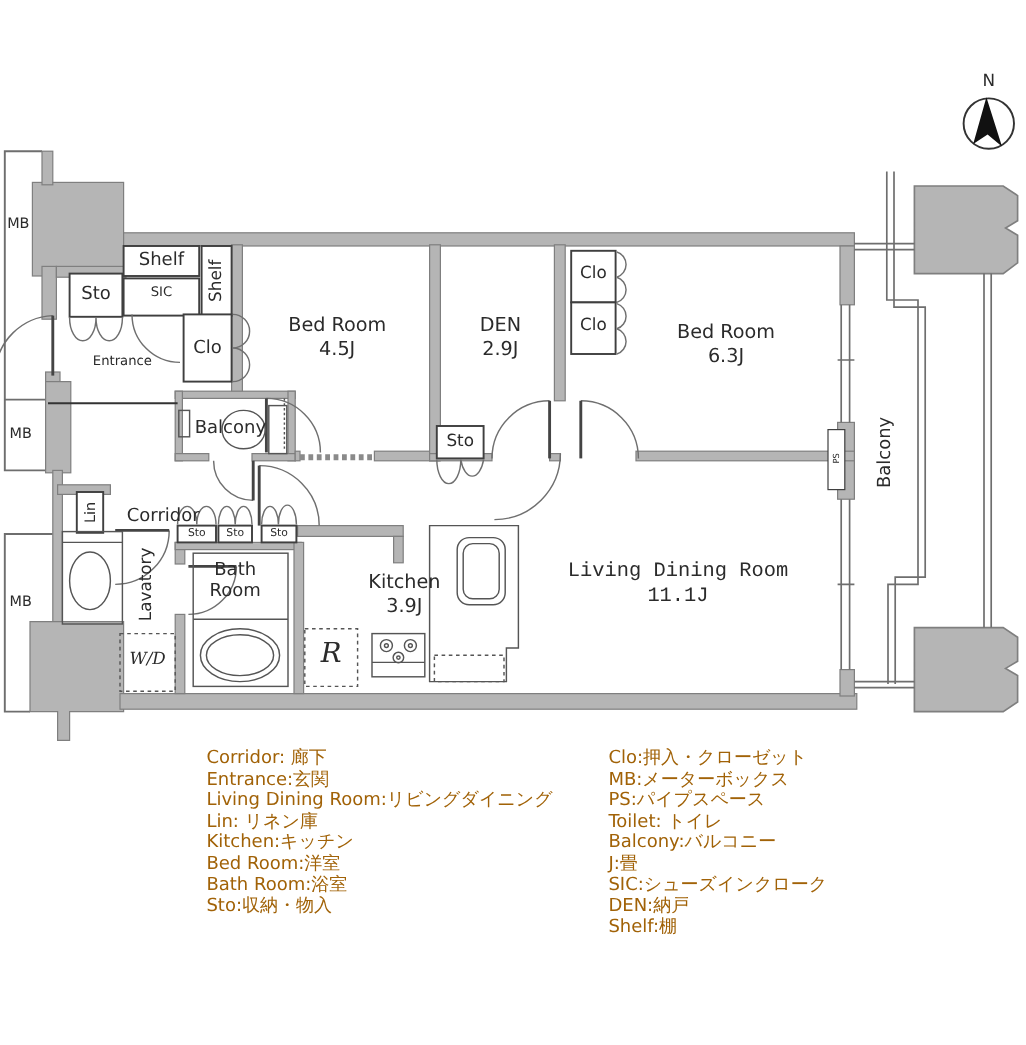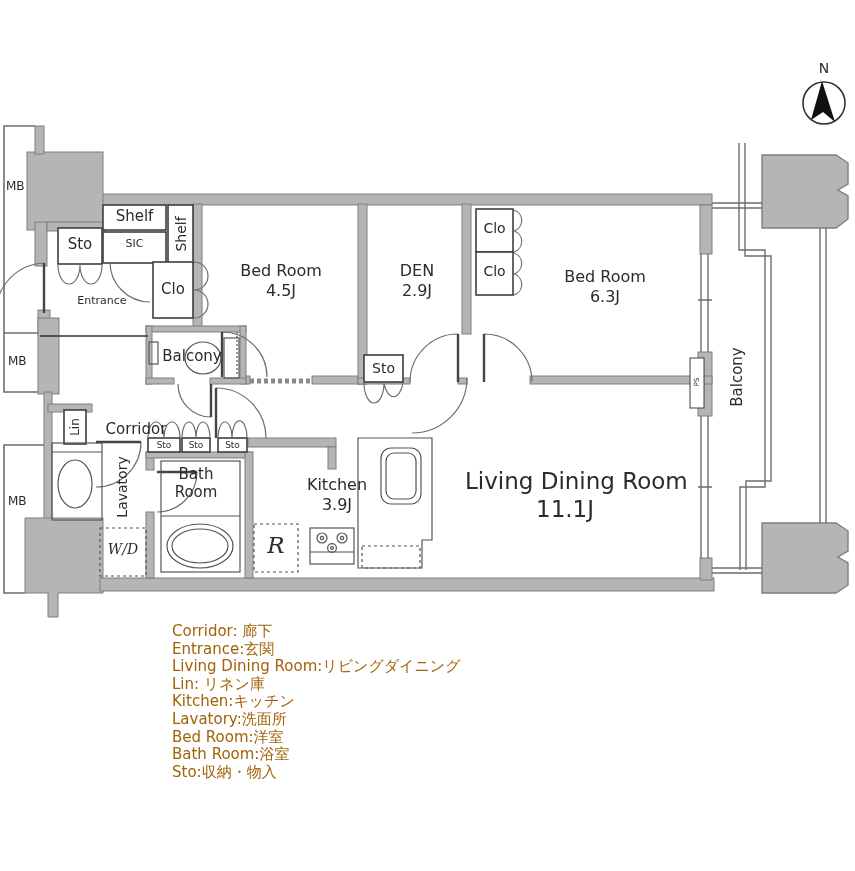--- a/index.html
+++ b/index.html
@@ -228,33 +228,43 @@
 
   <div class="lbl c" style="left:148px;top:440px;width:32px;font-size:9px;">Sto</div>
   <div class="lbl c" style="left:182px;top:440px;width:28px;font-size:9px;">Sto</div>
   <div class="lbl c" style="left:218px;top:440px;width:29px;font-size:9px;">Sto</div>
 
   <div class="lbl c two" style="left:287px;top:475px;width:100px;font-size:16px;">
     <div>Kitchen</div>
     <div>3.9J</div>
   </div>
 
-  <div class="lbl c two" style="left:465px;top:467px;width:200px;font-size:23px;">
+  <div class="lbl c two" style="left:465px;top:467px;width:200px;font-size:17px;font-family:Liberation Mono, monospace;">
     <div>Living Dining Room</div>
     <div>11.1J</div>
   </div>
 
   <div class="lbl rot" style="left:697px;top:368px;width:80px;font-size:15px;">Balcony</div>
   <div class="lbl rot" style="left:677px;top:378px;width:40px;font-size:7px;">PS</div>
 
   <div class="legend" style="left:172px;top:623px;">
     <div>Corridor: 廊下</div>
     <div>Entrance:玄関</div>
     <div>Living Dining Room:リビングダイニング</div>
     <div>Lin: リネン庫</div>
     <div>Kitchen:キッチン</div>
-    <div>Lavatory:洗面所</div>
     <div>Bed Room:洋室</div>
     <div>Bath Room:浴室</div>
     <div>Sto:収納・物入</div>
   </div>
+  <div class="legend" style="left:507px;top:623px;">
+    <div>Clo:押入・クローゼット</div>
+    <div>MB:メーターボックス</div>
+    <div>PS:パイプスペース</div>
+    <div>Toilet: トイレ</div>
+    <div>Balcony:バルコニー</div>
+    <div>J:畳</div>
+    <div>SIC:シューズインクローク</div>
+    <div>DEN:納戸</div>
+    <div>Shelf:棚</div>
+  </div>
 
 </div>
 
 </body></html>

